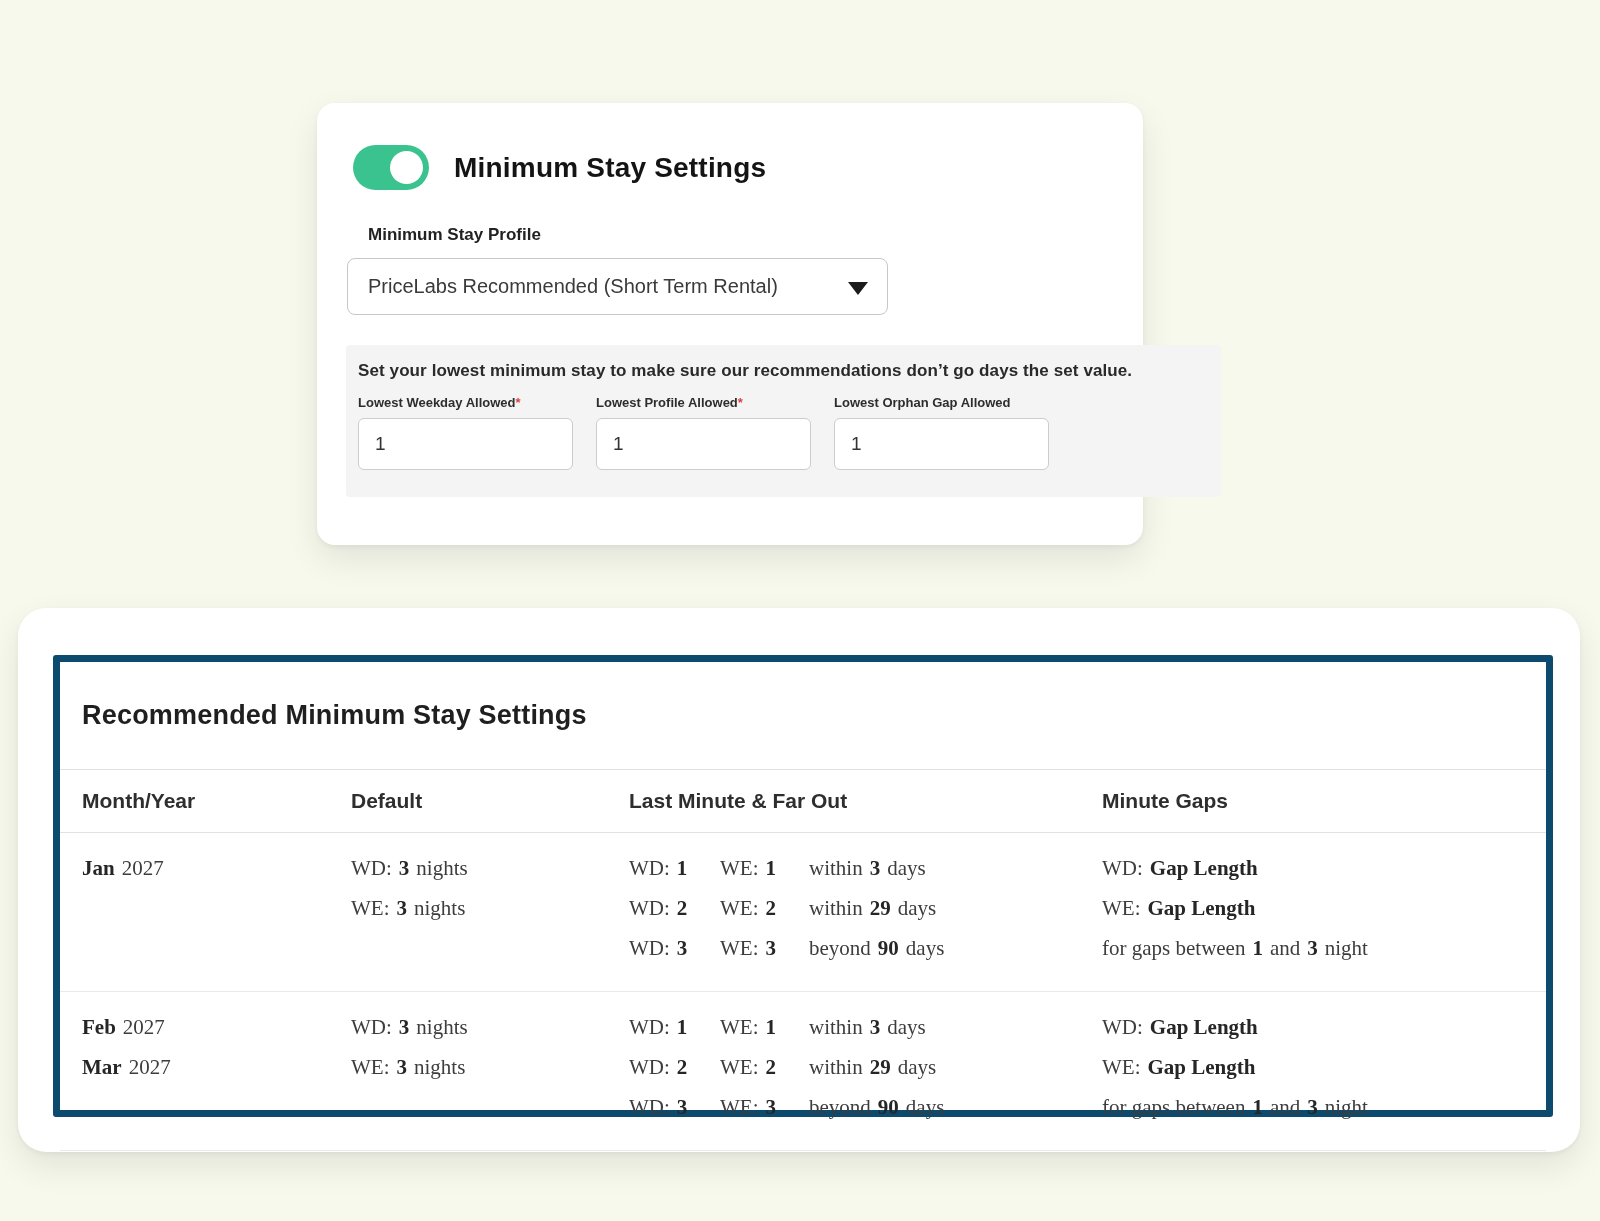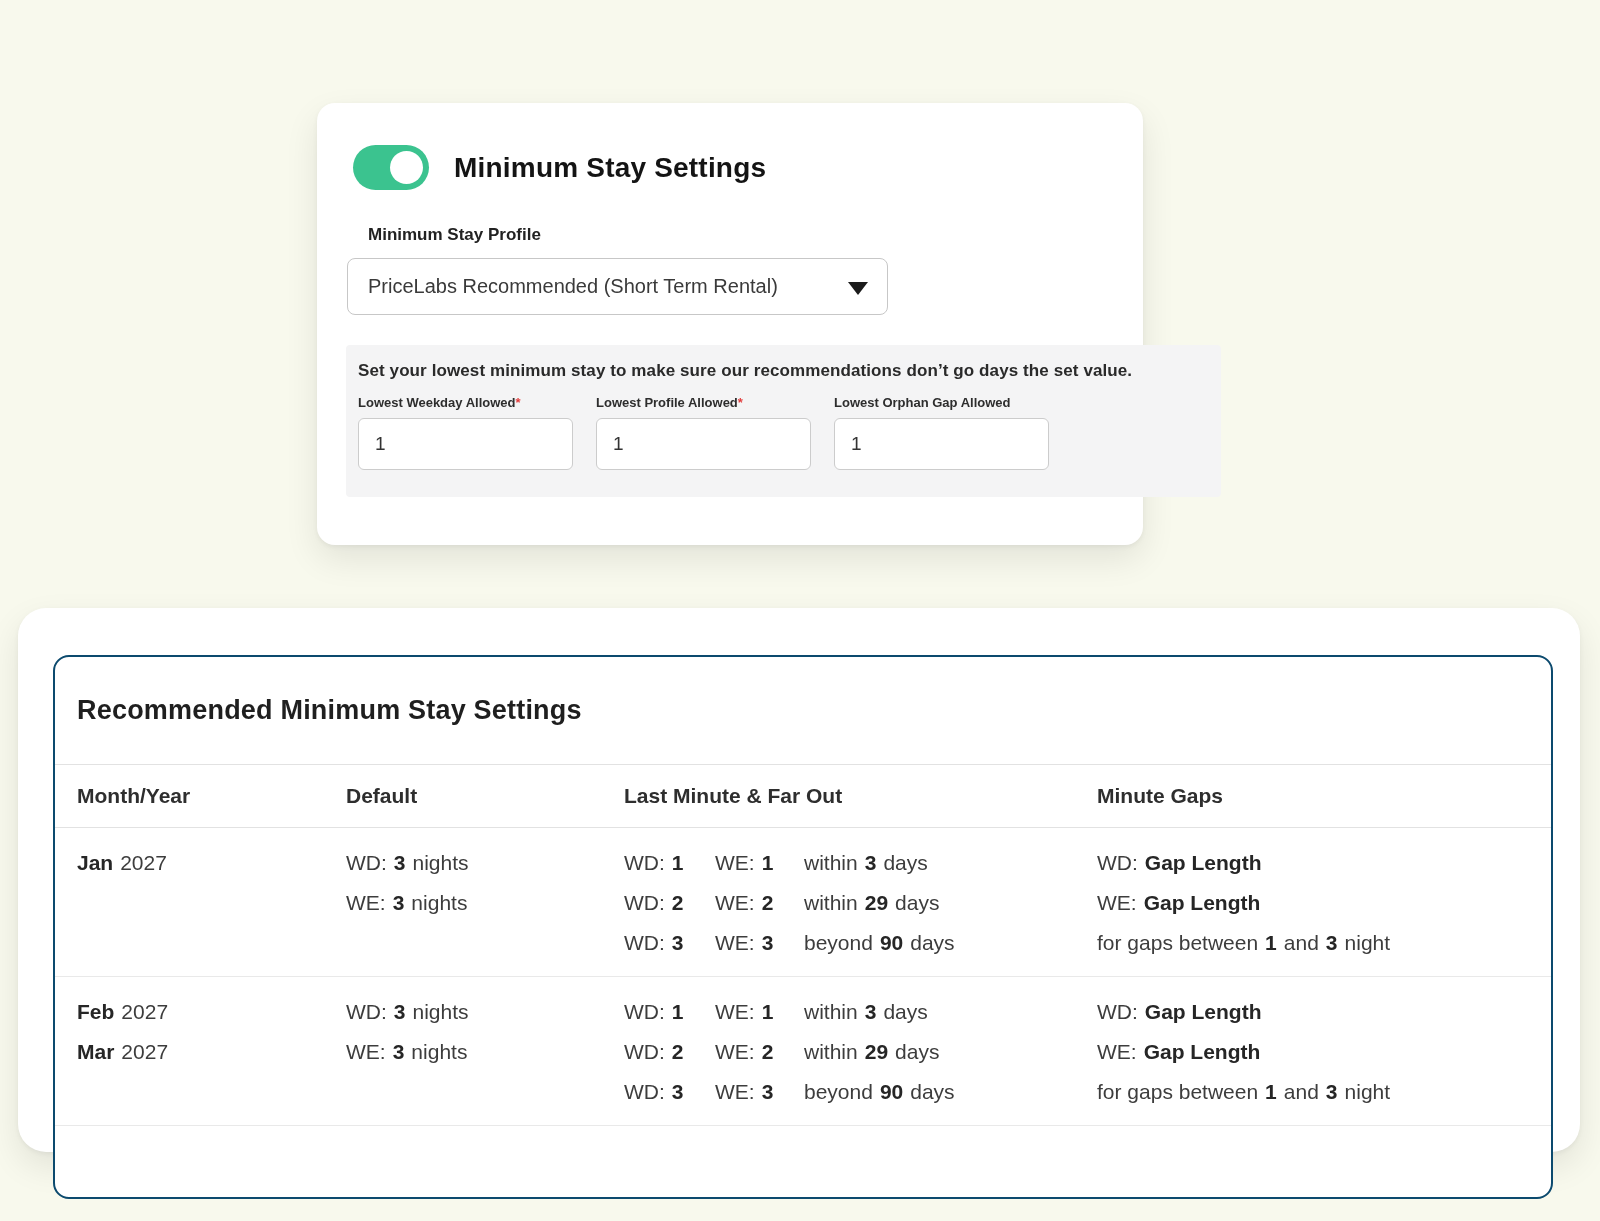--- a/index.html
+++ b/index.html
@@ -49,29 +49,29 @@
   .field-label { font-size:13px; font-weight:700; color:#2d2d2d; white-space:nowrap; }
   .req { color:#e23d3d; }
   .field input {
     margin-top:8px; width:215px; height:52px; background:#fff;
     border:1px solid #cccccc; border-radius:6px; font-size:19px; color:#333;
     padding-left:16px; font-family:"Liberation Sans", sans-serif;
   }
   
   .table-card { left:18px; top:608px; width:1562px; height:544px; border-radius:28px; }
   .inner {
-    position:absolute; left:35px; top:47px; width:1500px; height:544px;
-    border:2px solid #0c4a6e; border-radius:16px; background:#fff;
+    position:absolute; left:35px; top:47px; width:1500px; height:462px;
+    border:7px solid #0c4a6e; border-radius:3px; background:#fff;
   }
   .inner-title-block { height:107px; display:flex; align-items:center; padding-left:22px; }
   .inner-title { font-size:27px; font-weight:700; color:#1f1f1f; letter-spacing:.2px; }
   .grid-row { display:grid; grid-template-columns:269px 278px 473px 1fr; padding:0 22px; }
   .thead { height:64px; align-items:center; border-top:1px solid #e2e2e2; border-bottom:1px solid #e2e2e2; }
   .th { font-size:21px; font-weight:700; color:#2e2e2e; }
-  .trow { padding-top:15px; padding-bottom:13px; border-bottom:1px solid #e9e9e9; }
+  .trow { padding-top:15px; padding-bottom:23px; border-bottom:1px solid #e9e9e9;font-family:Liberation Serif, serif; }
   .cell-line { line-height:40px; font-size:21px; color:#3d3d3d; display:flex; gap:7px; white-space:nowrap; }
   .cell-line b, .cell-line .bold { font-weight:700; color:#262626; }
   .pair { display:inline-flex; gap:7px; }
   .pair-wd { width:84px; }
   .pair-we { width:82px; }
   .month-name { font-weight:700; color:#262626; }
 </style>
 </head>
 <body>
 

